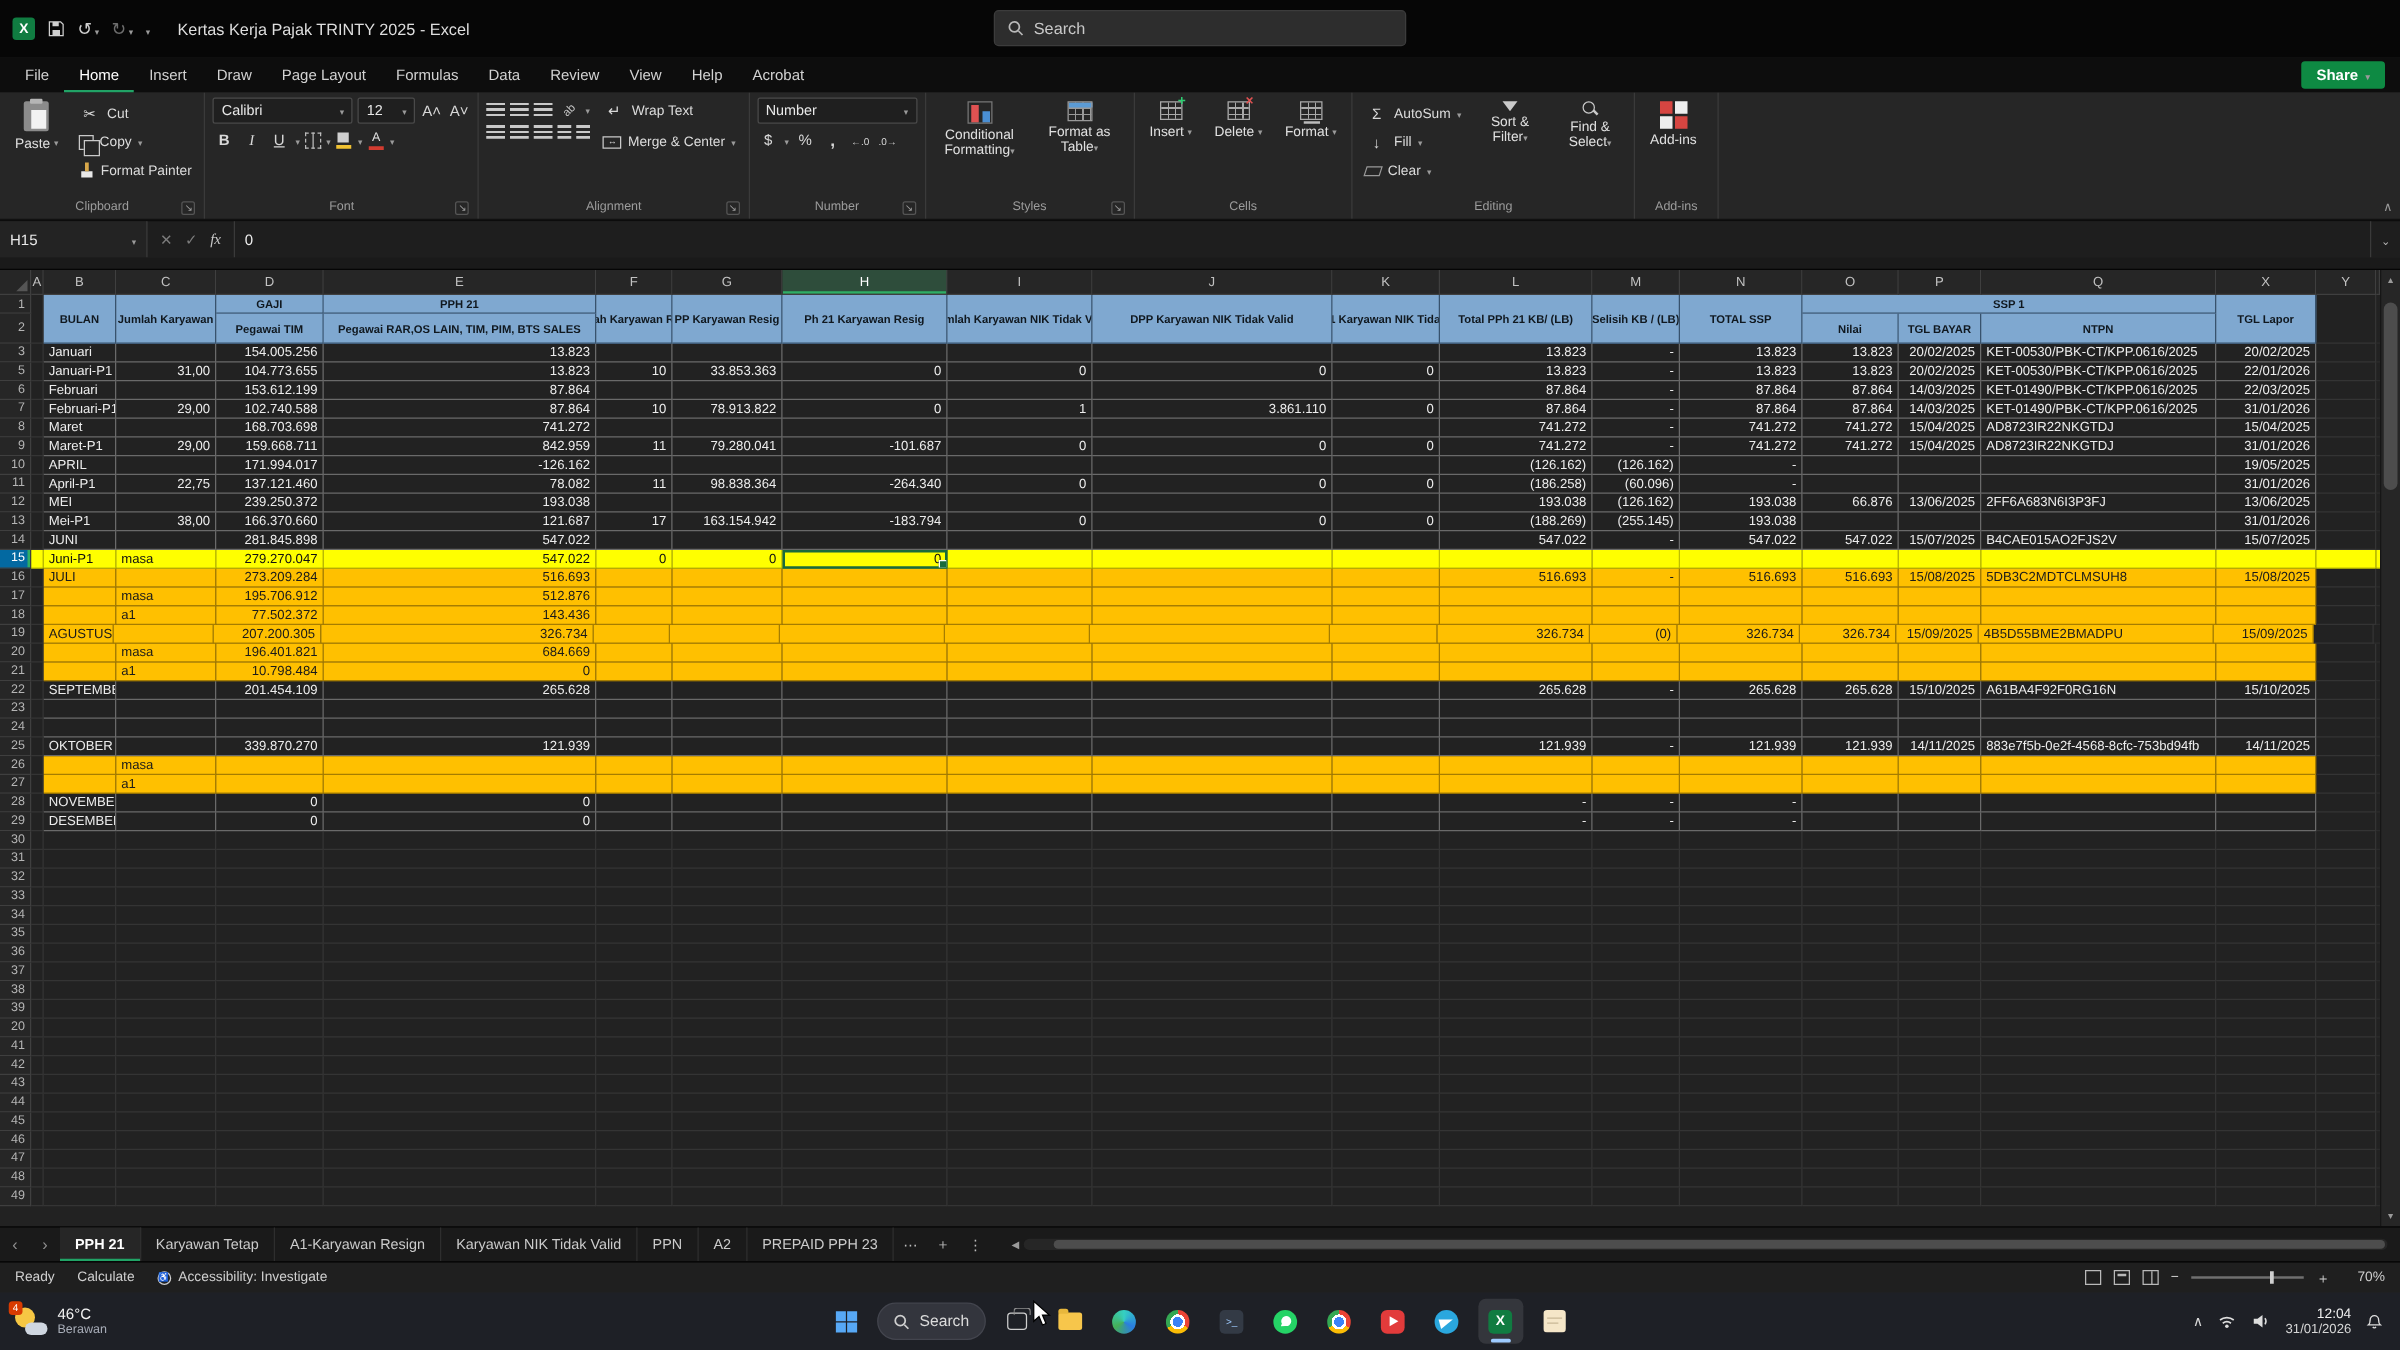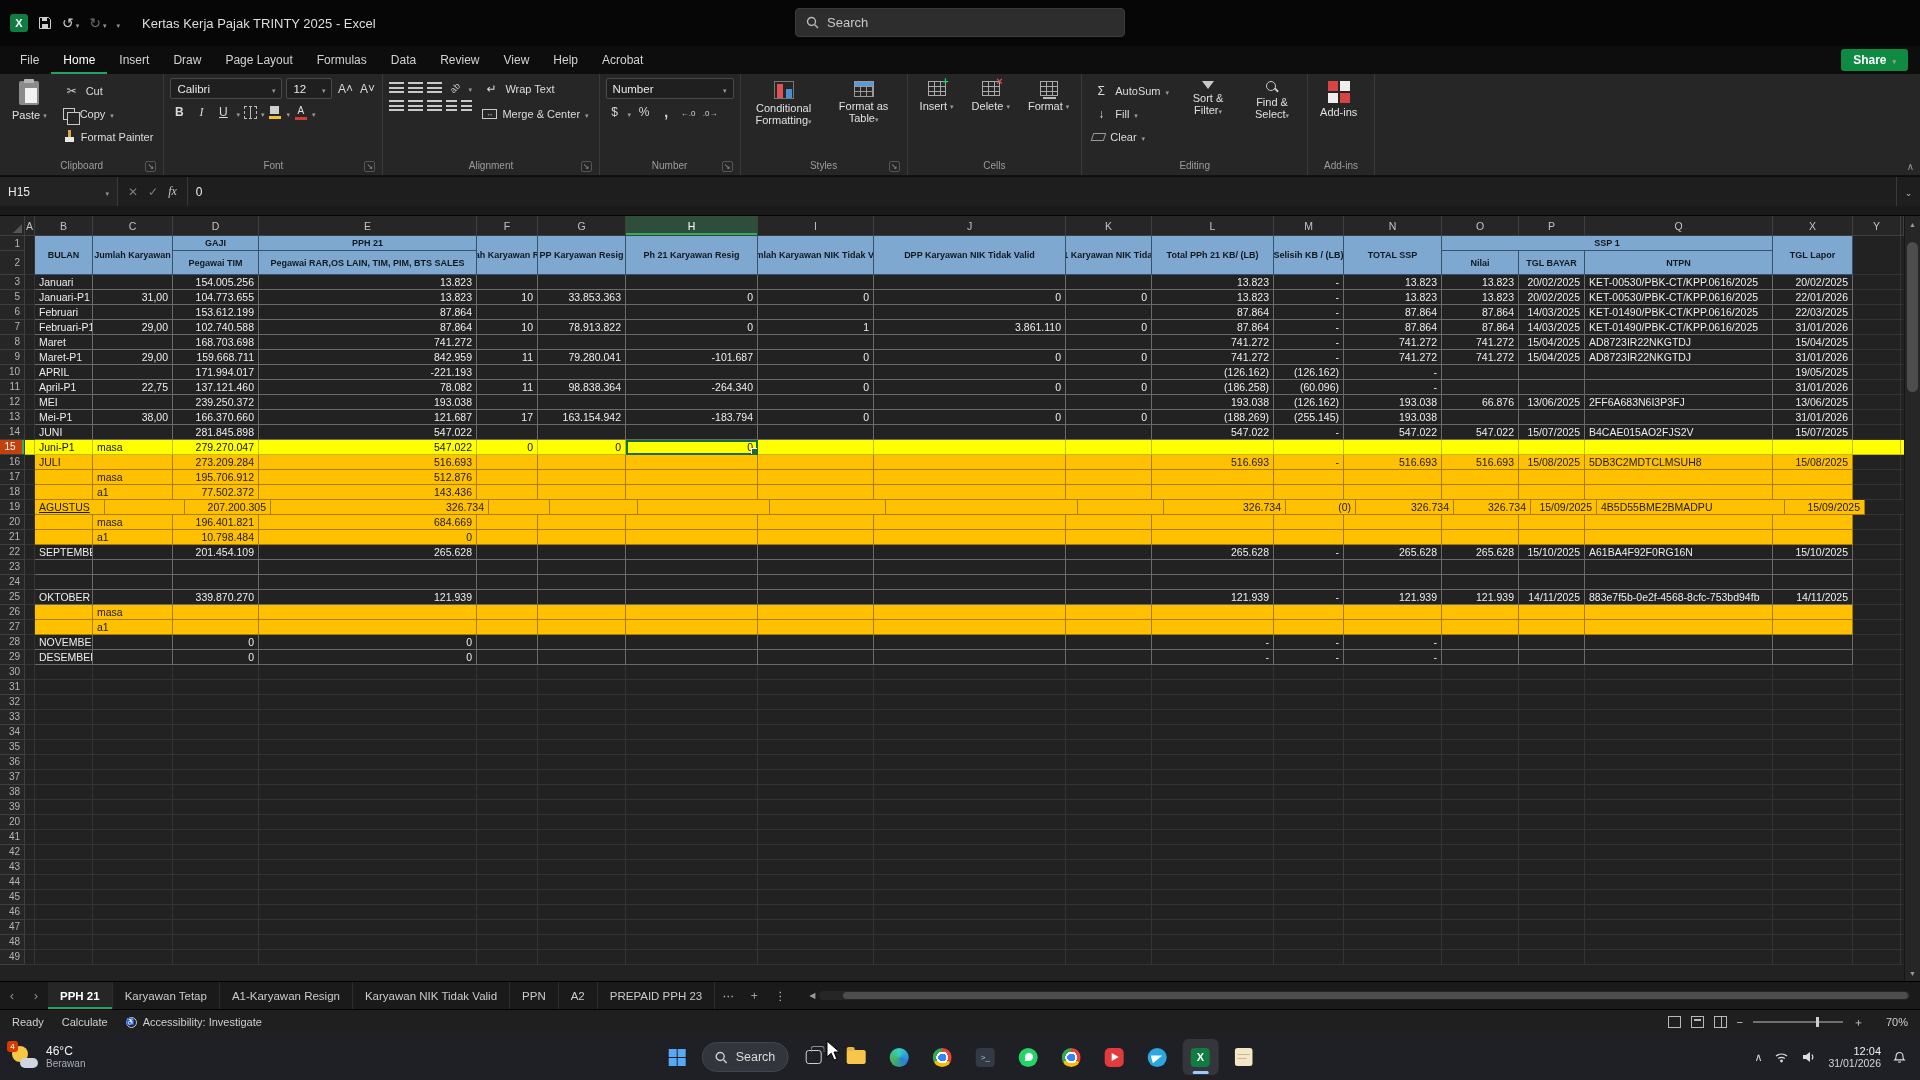--- a/index.html
+++ b/index.html
@@ -117,21 +117,21 @@
   
   .grid-wrap{position:relative;flex:1;overflow:hidden;padding-right:16px;background:#222;}
   .letters{display:flex;height:20px;flex:none;}
   .corner{width:25px;height:20px;background:#262626;border-right:1px solid #3f3f3f;border-bottom:1px solid #3f3f3f;position:relative;flex:none;}
   .corner::after{content:"";position:absolute;right:2px;bottom:2px;border-left:9px solid transparent;border-bottom:9px solid #555;}
   .colhdr{height:20px;line-height:20px;text-align:center;font-size:10.5px;color:#c2c2c2;background:#262626;border-right:1px solid #3f3f3f;border-bottom:1px solid #3f3f3f;flex:none;overflow:hidden;}
   .colhdr.selcol{background:#2e4d3b;color:#fff;box-shadow:inset 0 -2px 0 #2fae66;}
   .hdrwrap{display:flex;flex:none;}
   .gutcol{width:25px;flex:none;display:flex;flex-direction:column;}
   .gut{text-align:right;padding-right:4px;color:#b5b5b5;font-size:10px;background:#262626;border-right:1px solid #3f3f3f;border-bottom:1px solid #3f3f3f;flex:none;}
-  .gut.selrow{background:#c2410c;color:#fff;box-shadow:inset -2px 0 0 #2fae66;text-align:center;}
+  .gut.selrow{background:#0369a1;color:#fff;box-shadow:inset -2px 0 0 #2fae66;}
   #hdrgrid{display:grid;grid-template-rows:15px 24px;flex:none;}
   .hcell{background:var(--hdr-blue);color:#10181f;font-weight:700;font-size:9px;display:flex;align-items:center;justify-content:center;border-right:1px solid #37526d;border-bottom:1px solid #37526d;overflow:hidden;white-space:nowrap;padding:0 2px;}
   .hcell.blank{background:transparent;border-color:#343434;}
   #gridbody{display:flex;flex-direction:column;}
   .grow{display:flex;height:15px;line-height:14px;flex:none;}
   .grow .gut{width:25px;line-height:14px;}
   .cell{flex:none;font-size:10.5px;overflow:hidden;white-space:nowrap;color:#ededed;border-right:1px solid #343434;border-bottom:1px solid #343434;position:relative;}
   .cell.tb{border-right:1px solid #6a6a6a;border-bottom:1px solid #6a6a6a;}
   .cell.orange{background:var(--row-orange);color:#1a1a1a;border-color:rgba(0,0,0,.35);}
   .cell.yel{background:var(--row-yellow);color:#111;border-color:rgba(0,0,0,.25);}
@@ -696,21 +696,21 @@
           <div class="cell tb num" style="width: 80px;">31/01/2026</div>
           <div class="cell" style="width: 48px;"></div>
           <div class="fillr"></div>
         </div>
         <div class="grow">
           <div class="gut">10</div>
           <div class="cell" style="width: 10px;"></div>
           <div class="cell tb txt" style="width: 58px;">APRIL</div>
           <div class="cell tb" style="width: 80px;"></div>
           <div class="cell tb num" style="width: 86px;">171.994.017</div>
-          <div class="cell tb num" style="width: 218px;">-221.193</div>
+          <div class="cell tb num" style="width: 218px;">-126.162</div>
           <div class="cell tb" style="width: 61px;"></div>
           <div class="cell tb" style="width: 88px;"></div>
           <div class="cell tb" style="width: 132px;"></div>
           <div class="cell tb" style="width: 116px;"></div>
           <div class="cell tb" style="width: 192px;"></div>
           <div class="cell tb" style="width: 86px;"></div>
           <div class="cell tb num" style="width: 122px;">(126.162)</div>
           <div class="cell tb num" style="width: 70px;">(126.162)</div>
           <div class="cell tb num" style="width: 98px;">-</div>
           <div class="cell tb" style="width: 77px;"></div>
@@ -900,21 +900,21 @@
           <div class="cell tb orange" style="width: 77px;"></div>
           <div class="cell tb orange" style="width: 66px;"></div>
           <div class="cell tb orange" style="width: 188px;"></div>
           <div class="cell tb orange" style="width: 80px;"></div>
           <div class="cell" style="width: 48px;"></div>
           <div class="fillr"></div>
         </div>
         <div class="grow">
           <div class="gut">19</div>
           <div class="cell" style="width: 10px;"></div>
-          <div class="cell tb orange txt" style="width: 70px; text-decoration: underline;">AGUSTUS</div>
+          <div class="cell tb orange txt" style="width: 56px;">AGUSTUS</div>
           <div class="cell tb orange" style="width: 80px;"></div>
           <div class="cell tb orange num" style="width: 86px;">207.200.305</div>
           <div class="cell tb orange num" style="width: 218px;">326.734</div>
           <div class="cell tb orange" style="width: 61px;"></div>
           <div class="cell tb orange" style="width: 88px;"></div>
           <div class="cell tb orange" style="width: 132px;"></div>
           <div class="cell tb orange" style="width: 116px;"></div>
           <div class="cell tb orange" style="width: 192px;"></div>
           <div class="cell tb orange" style="width: 86px;"></div>
           <div class="cell tb orange num" style="width: 122px;">326.734</div>

